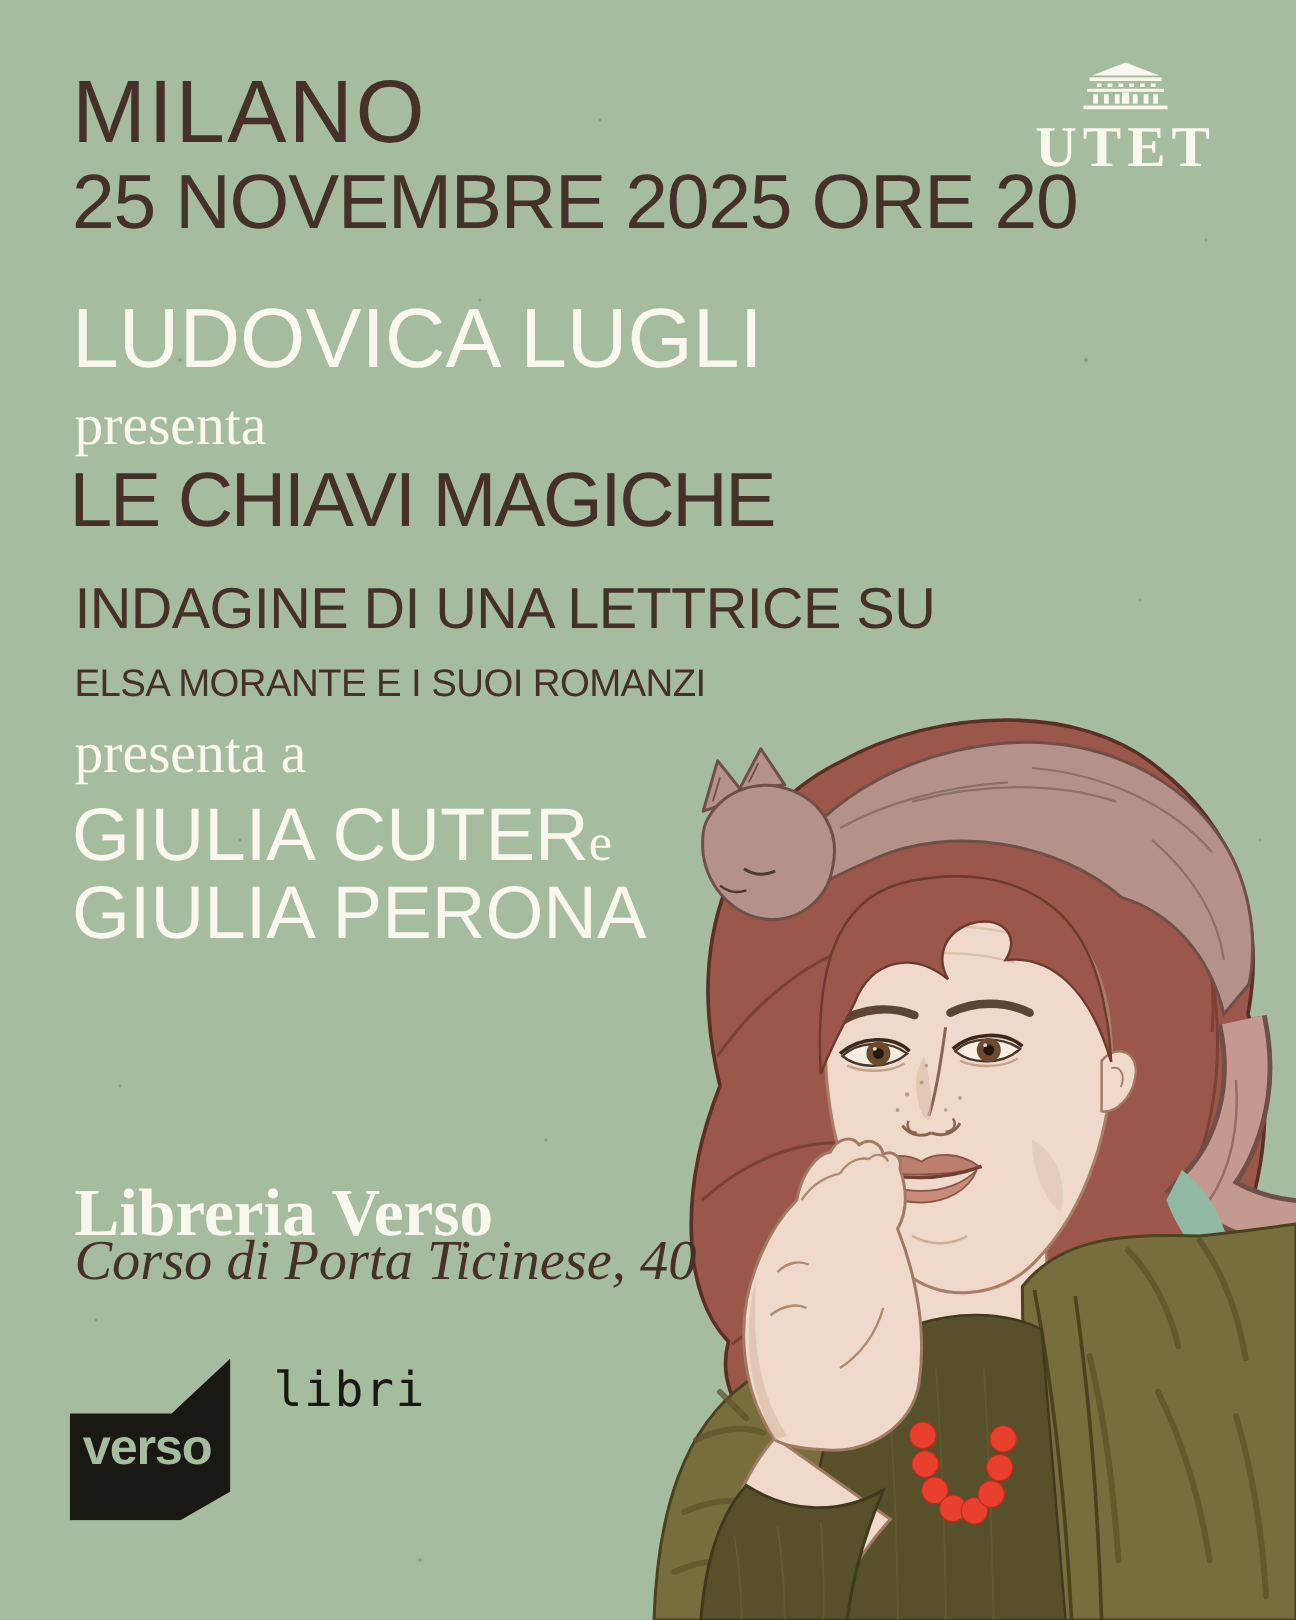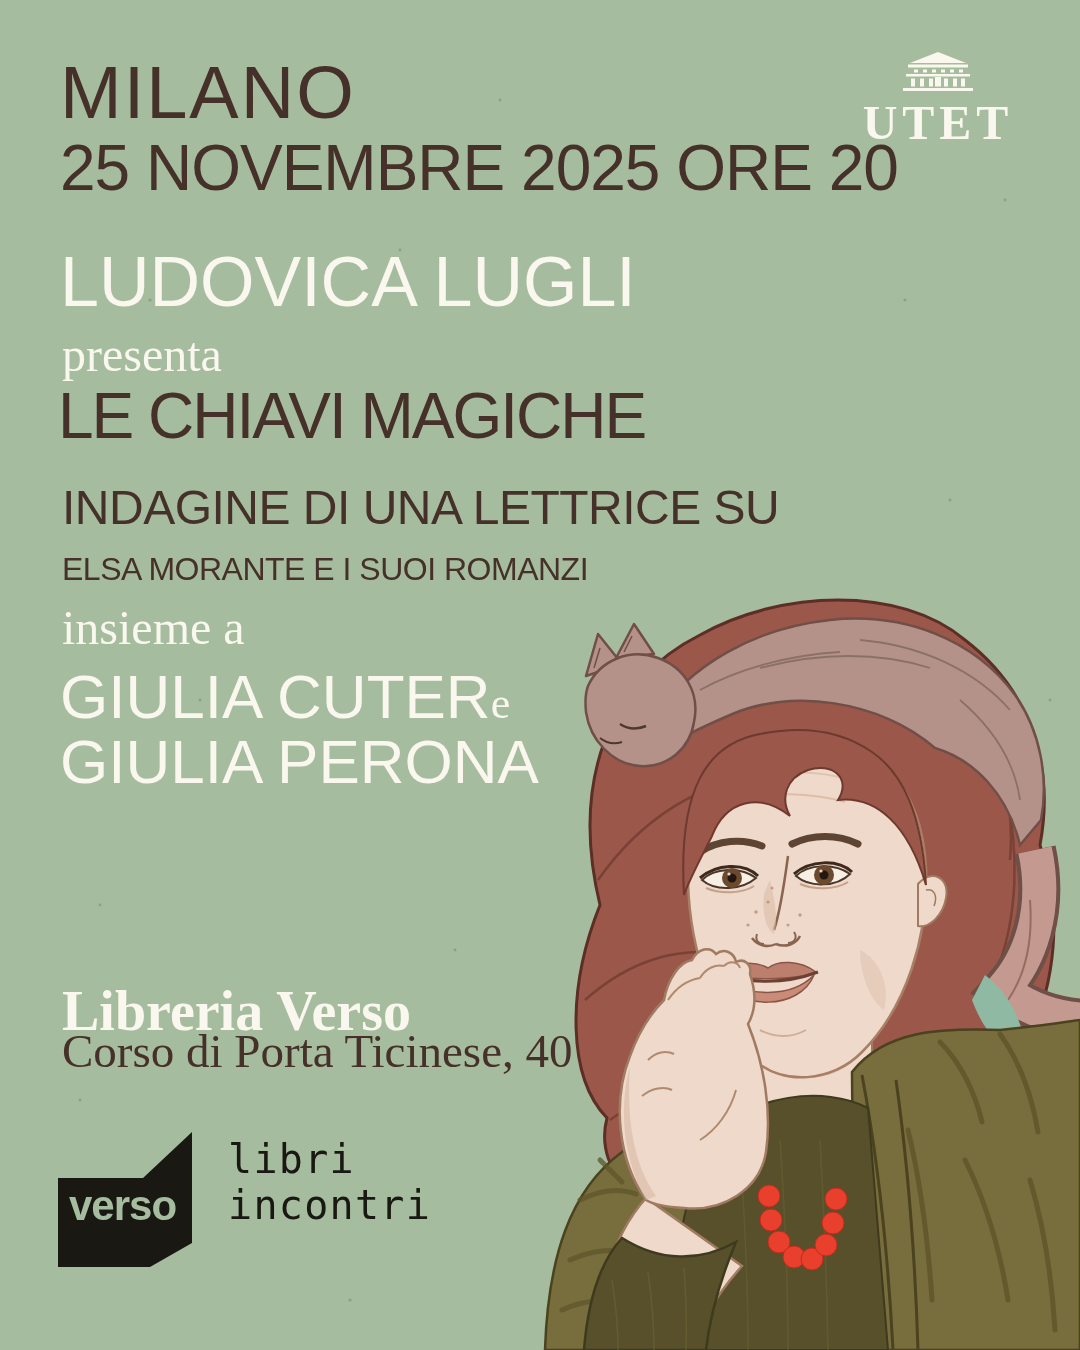--- a/index.html
+++ b/index.html
@@ -20,21 +20,21 @@
   .t-author{left:60px;top:247px;font-size:70px;letter-spacing:0px;}
   .t-presenta{left:62px;top:331px;font-size:48px;}
   .t-title{left:58px;top:384px;font-size:64px;letter-spacing:-2px;}
   .t-sub1{left:62px;top:484px;font-size:48px;letter-spacing:-0.5px;}
   .t-sub2{left:62px;top:553px;font-size:32px;letter-spacing:-0.5px;}
   .t-insieme{left:62px;top:604px;font-size:48px;}
   .t-guest1{left:60px;top:666px;font-size:62px;display:flex;align-items:baseline;}
   .t-guest1 .connector{font-family:"Liberation Serif", serif;font-size:44px;}
   .t-guest2{left:60px;top:731px;font-size:62px;}
   .t-venue{left:62px;top:956px;font-size:56px;font-weight:bold;margin-top:27px;}
-  .t-address{left:62px;top:1028px;font-size:47px;}
+  .t-address{left:62px;top:1028px;font-size:47px;font-style:italic;}
 
   
   .utet{position:absolute;left:856px;top:52px;width:164px;display:flex;flex-direction:column;align-items:center;}
   .utet-label{font-family:"Liberation Serif", serif;font-weight:bold;font-size:48px;letter-spacing:5px;color:#f9f7ee;margin-top:3px;text-align:center;}
 
   
   .verso-logo{position:absolute;left:58px;top:1132px;width:155px;height:135px;}
   .verso-shape{
     position:absolute;inset:0;background:#1a1813;
     clip-path:polygon(0px 46px, 85px 46px, 134px 0px, 134px 111px, 92px 135px, 0px 135px);
@@ -263,21 +263,21 @@
     <div class="txt sans-thin brown t-city">MILANO</div>
     <div class="txt sans-thin brown t-date">25 NOVEMBRE 2025 ORE 20</div>
 
     <div class="txt sans-thin cream t-author">LUDOVICA LUGLI</div>
     <div class="txt serif cream t-presenta">presenta</div>
 
     <div class="txt sans-thin brown t-title">LE CHIAVI MAGICHE</div>
     <div class="txt sans-thin brown t-sub1">INDAGINE DI UNA LETTRICE SU</div>
     <div class="txt sans-thin brown t-sub2">ELSA MORANTE E I SUOI ROMANZI</div>
 
-    <div class="txt serif cream t-insieme">insieme a</div>
+    <div class="txt serif cream t-insieme">presenta a</div>
     <div class="txt sans-thin cream t-guest1">
       <span>GIULIA CUTER</span>
       <span class="connector">e</span>
     </div>
     <div class="txt sans-thin cream t-guest2">GIULIA PERONA</div>
 
     <div class="txt serif cream t-venue">Libreria Verso</div>
     <div class="txt serif brown t-address">Corso di Porta Ticinese, 40</div>
 
     <div class="utet">
@@ -302,17 +302,16 @@
       </svg>
       <div class="utet-label">UTET</div>
     </div>
 
     <div class="verso-logo">
       <div class="verso-shape"></div>
       <div class="verso-word">verso</div>
     </div>
     <div class="txt mono verso-tagline">
       <div>libri</div>
-      <div>incontri</div>
     </div>
   </div>
 
 </div>
 
 </body></html>

